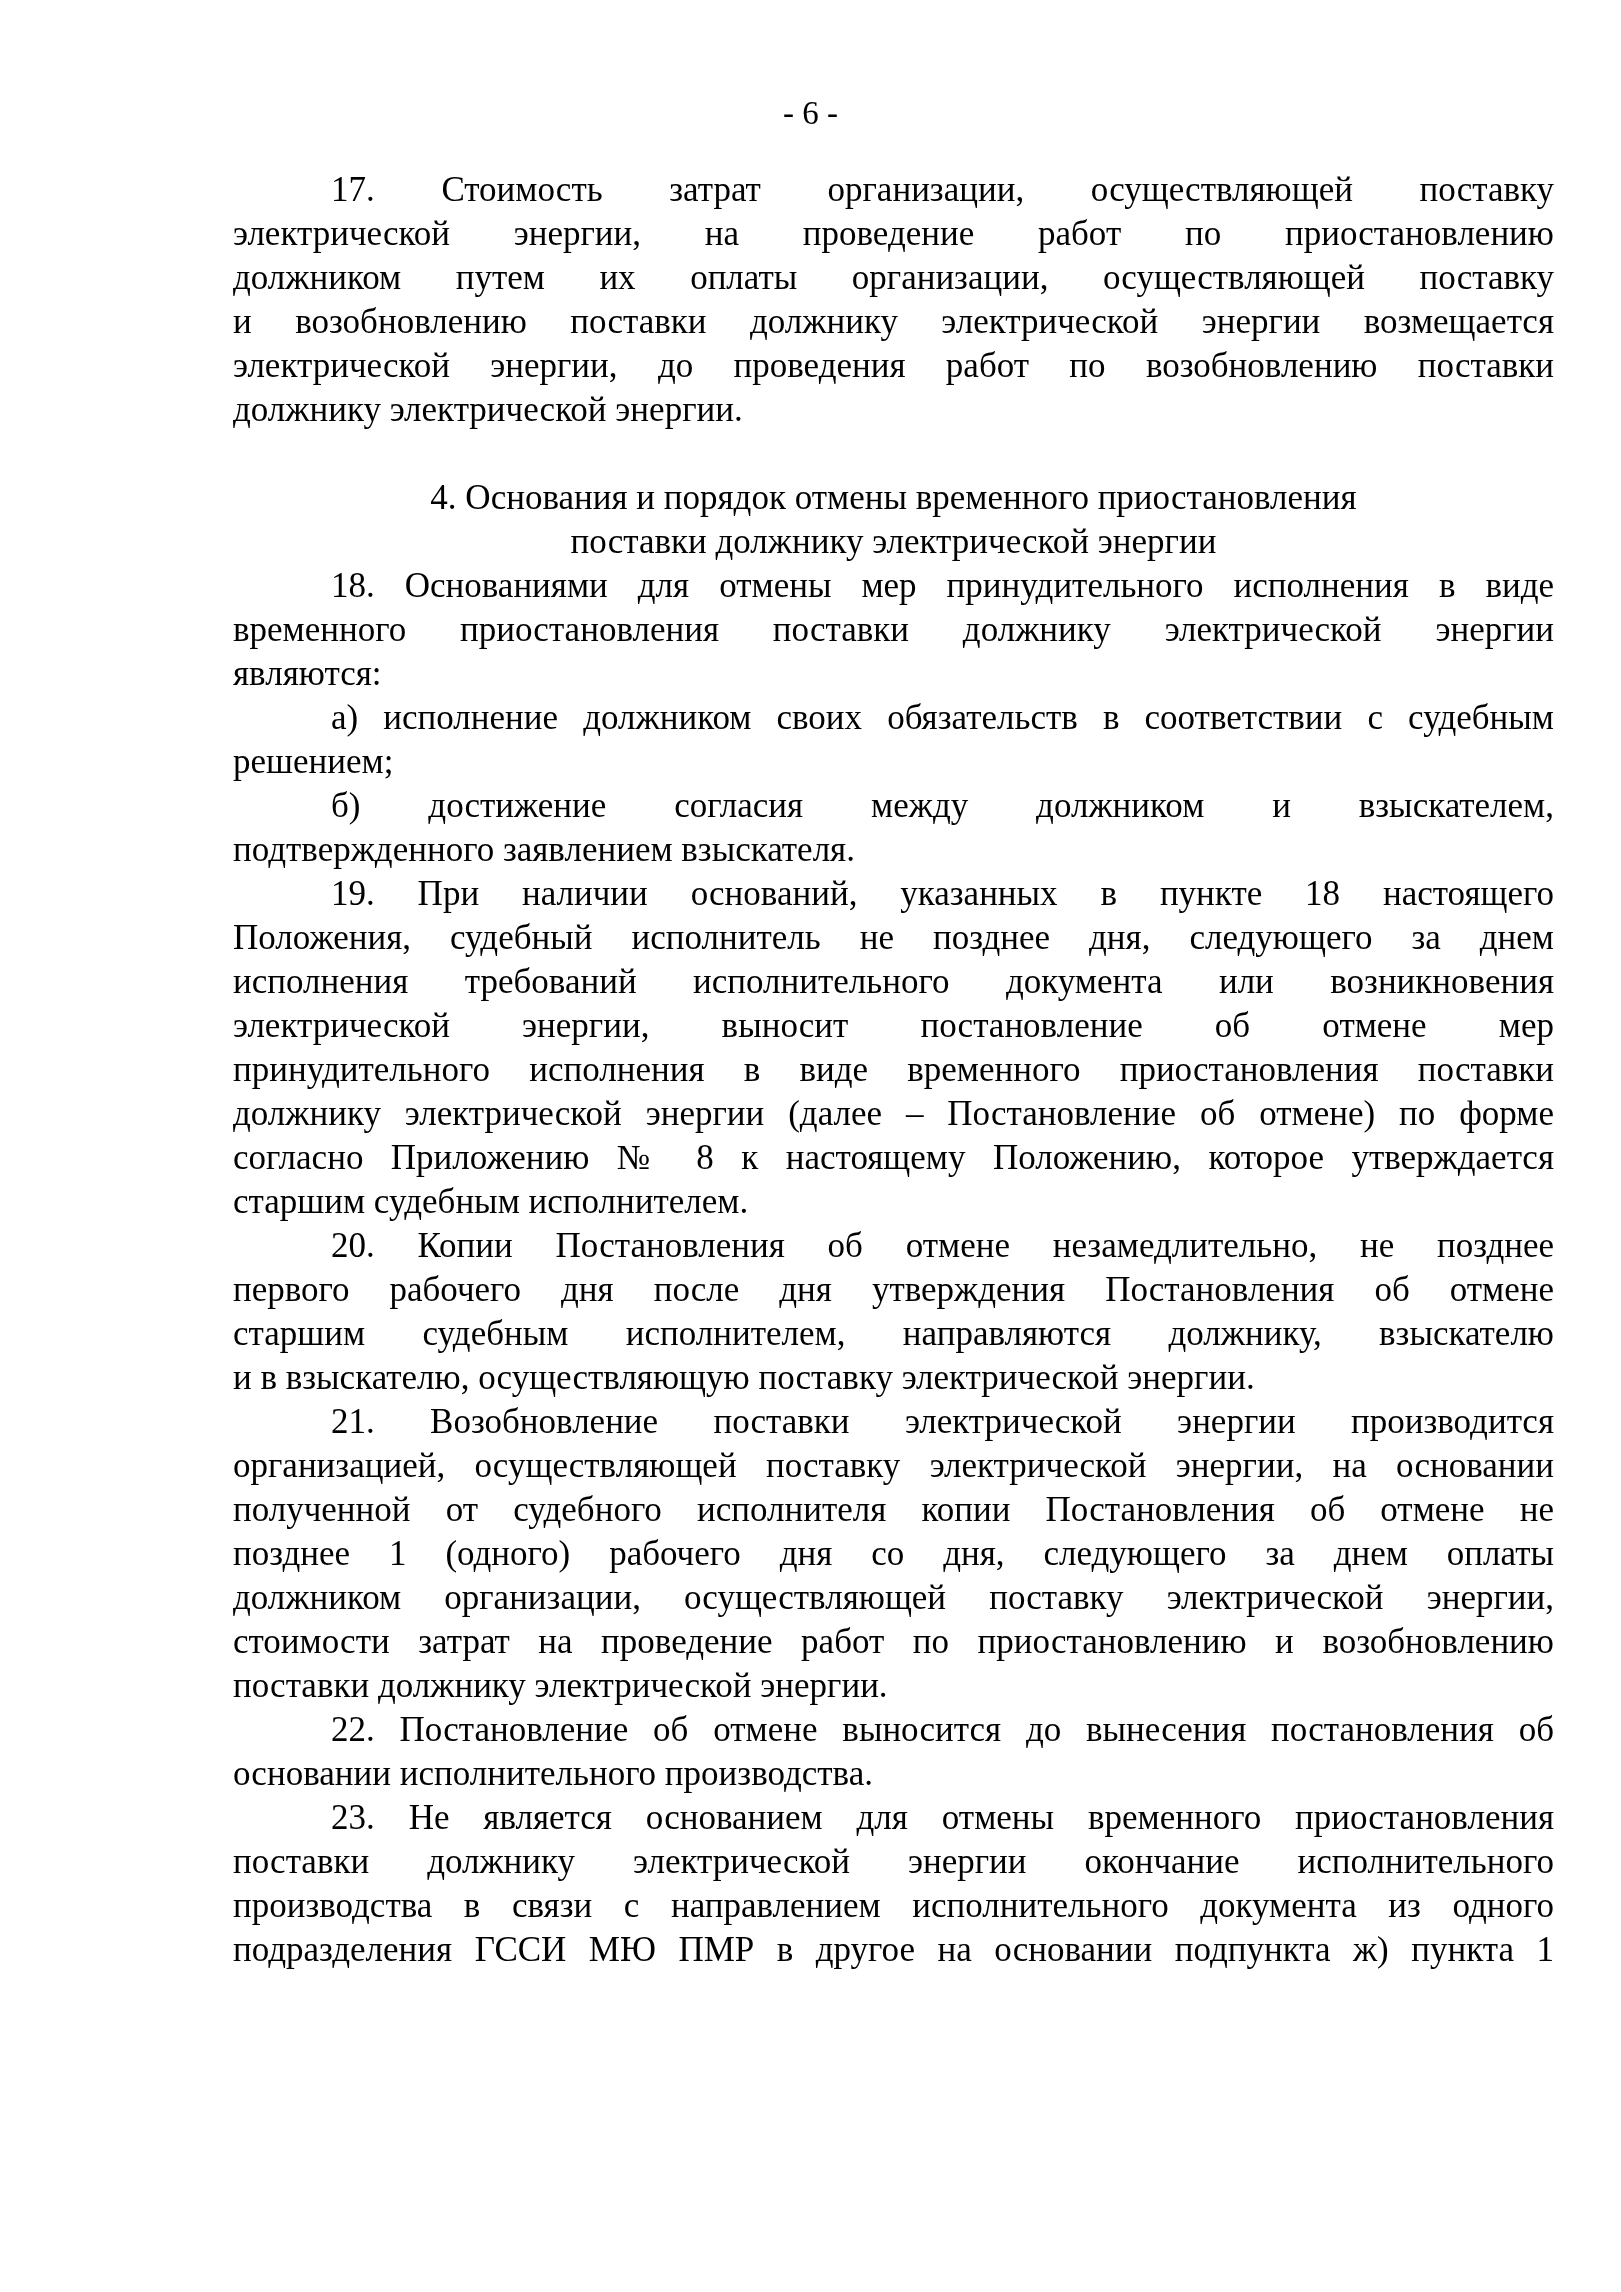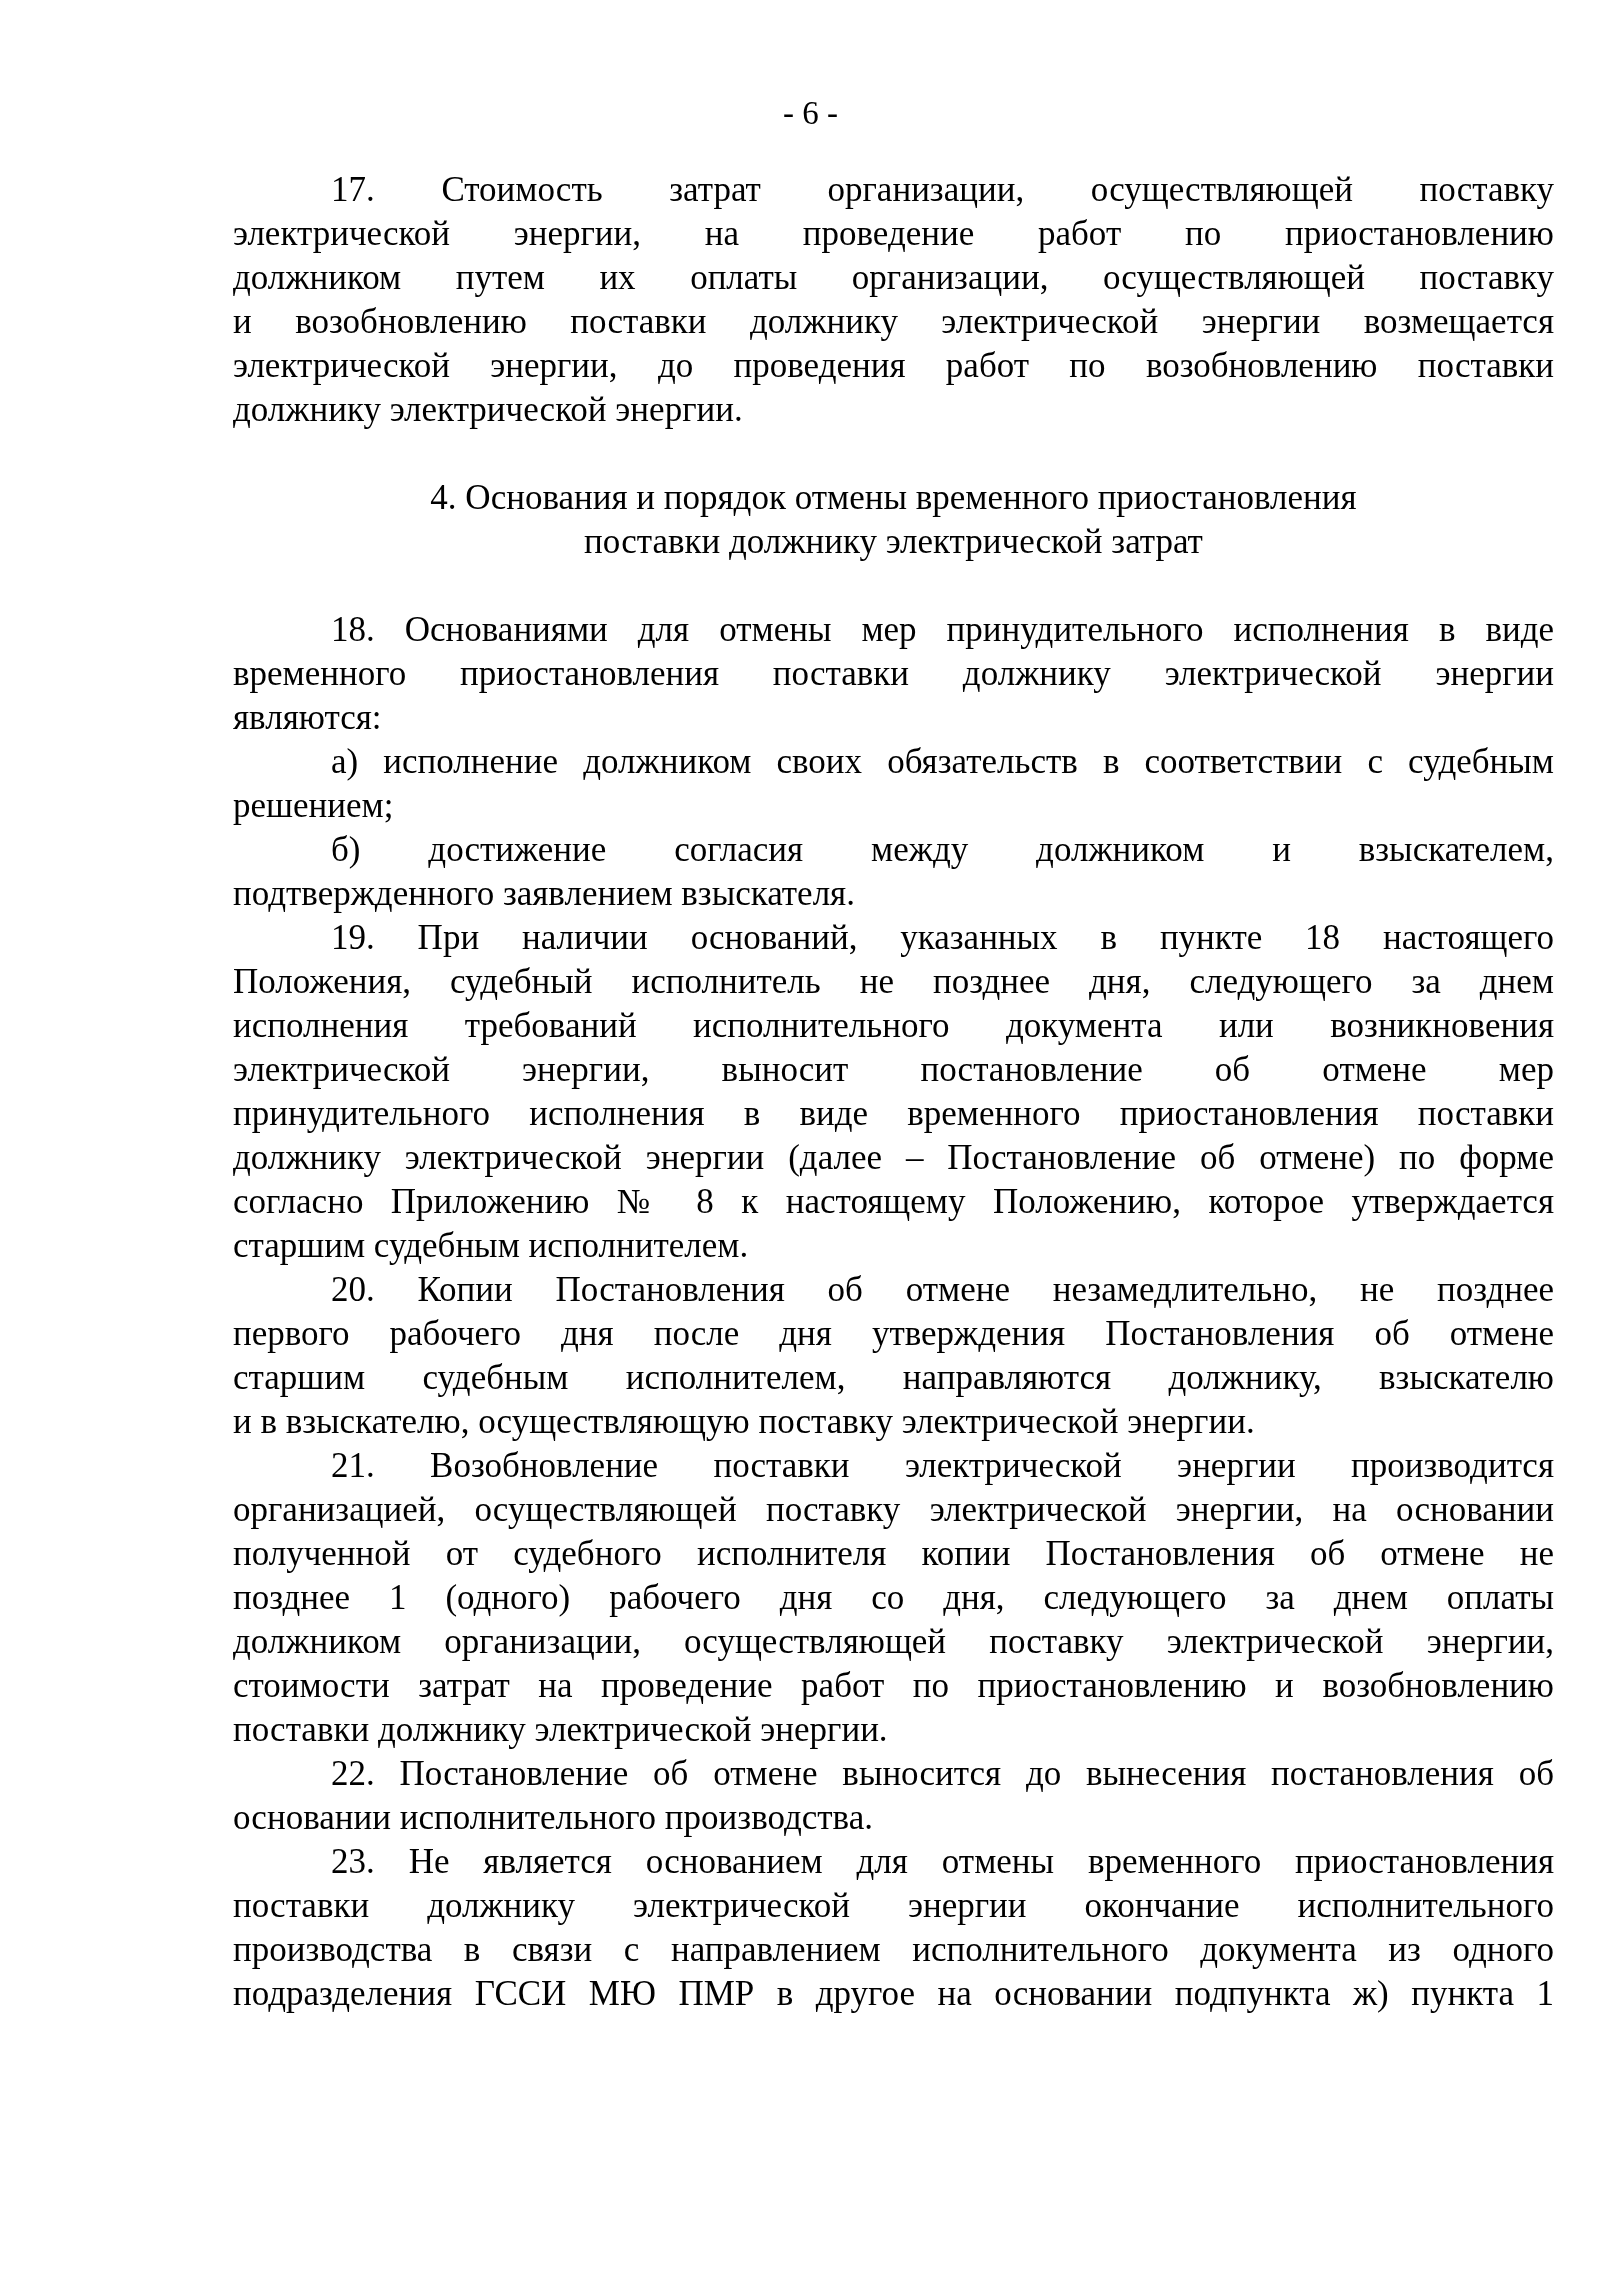--- a/index.html
+++ b/index.html
@@ -49,21 +49,20 @@
     overflow: hidden;
   }
   .line.last {
     text-align-last: left;
   }
   .line.indent {
     padding-left: 98px;
   }
   .heading {
     margin-top: 44px;
-    margin-bottom: 44px;
     font-family: Liberation Serif, serif;
   }
   .heading .hline {
     display: block;
     text-align: center;
     font-size: 35px;
     line-height: 44px;
     height: 44px;
   }
   .para { display: block; }
@@ -78,21 +77,21 @@
       <div class="para">
         <span class="line indent">17. Стоимость затрат организации, осуществляющей поставку</span>
         <span class="line">электрической энергии, на проведение работ по приостановлению</span>
         <span class="line">должником путем их оплаты организации, осуществляющей поставку</span>
         <span class="line">и возобновлению поставки должнику электрической энергии возмещается</span>
         <span class="line">электрической энергии, до проведения работ по возобновлению поставки</span>
         <span class="line last">должнику электрической энергии.</span>
       </div>
       <div class="heading">
         <span class="hline">4. Основания и порядок отмены временного приостановления</span>
-        <span class="hline">поставки должнику электрической затрат</span>
+        <span class="hline">поставки должнику электрической энергии</span>
       </div>
       <div class="para">
         <span class="line indent">18. Основаниями для отмены мер принудительного исполнения в виде</span>
         <span class="line">временного приостановления поставки должнику электрической энергии</span>
         <span class="line last">являются:</span>
       </div>
       <div class="para">
         <span class="line indent">а) исполнение должником своих обязательств в соответствии с судебным</span>
         <span class="line last">решением;</span>
       </div>

